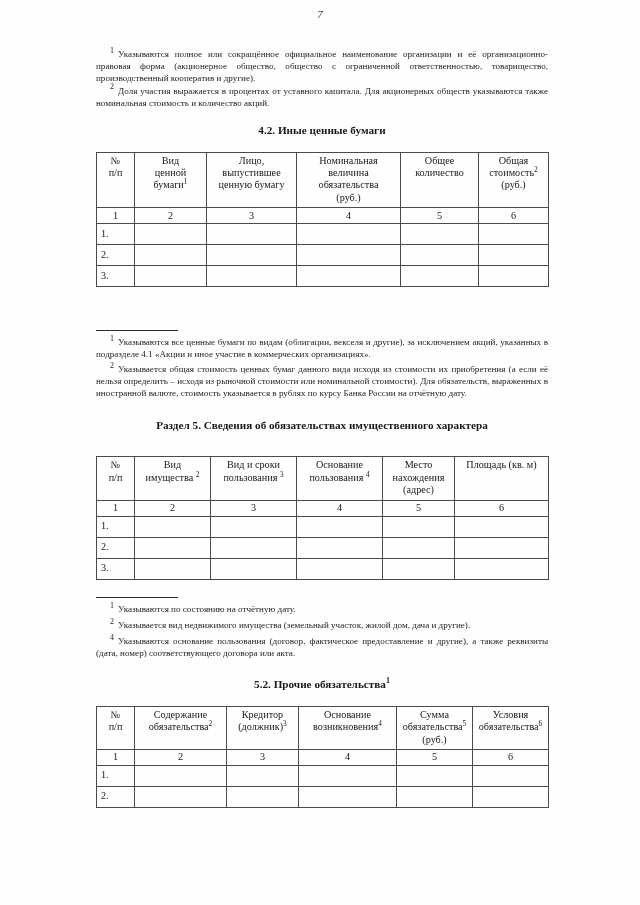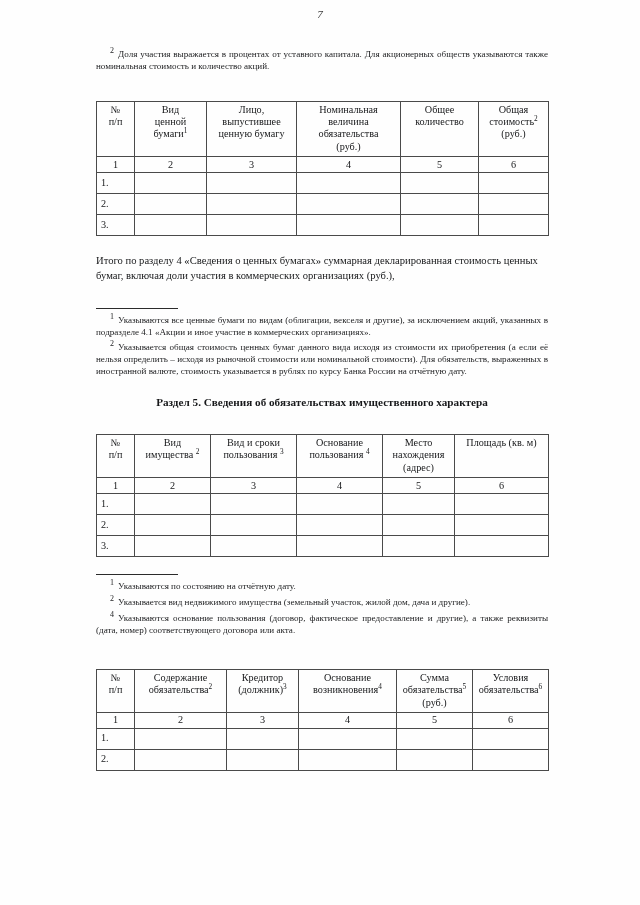--- a/index.html
+++ b/index.html
@@ -131,26 +131,30 @@
 <div class="page">
 
   <div class="page-number">7</div>
 
   <div class="content">
 
     <div style="height:48px"></div>
 
     <div class="fn-block">
       <p>
+        <span class="fn-marker">1</span><span>Указываются полное или сокращённое официальное наименование организации и её организационно-правовая форма (акционерное общество, общество с ограниченной ответственностью, товарищество, производственный кооператив и другие).</span>
+      </p>
+      <p>
         <span class="fn-marker">2</span><span>Доля участия выражается в процентах от уставного капитала. Для акционерных обществ указываются также номинальная стоимость и количество акций.</span>
       </p>
     </div>
 
     <div class="spacer-14"></div>
 
+    <h3 class="subsection-title">4.2. Иные ценные бумаги</h3>
 
     <div class="spacer-14"></div>
 
     <table class="form-table">
       <colgroup>
         <col style="width:38px">
         <col style="width:72px">
         <col style="width:90px">
         <col style="width:104px">
         <col style="width:78px">
@@ -220,21 +224,20 @@
           <td></td>
           <td></td>
           <td></td>
           <td></td>
         </tr>
       </tbody>
     </table>
 
     <div class="spacer-18"></div>
 
-    <p class="body-par">Итого по разделу 4 «Сведения о ценных бумагах» суммарная декларированная стоимость ценных бумаг, включая доли участия в коммерческих организациях (руб.),</p>
 
     <div class="spacer-18"></div>
 
     <div class="fn-rule"></div>
 
     <div class="fn-block">
       <p>
         <span class="fn-marker">1</span><span>Указываются все ценные бумаги по видам (облигации, векселя и другие), за исключением акций, указанных в подразделе 4.1 «Акции и иное участие в коммерческих организациях».</span>
       </p>
       <p style="margin-top:3px">
@@ -335,20 +338,23 @@
       <p style="margin-bottom:4px">
         <span class="fn-marker">2</span><span>Указывается вид недвижимого имущества (земельный участок, жилой дом, дача и другие).</span>
       </p>
       <p>
         <span class="fn-marker">4</span><span>Указываются основание пользования (договор, фактическое предоставление и другие), а также реквизиты (дата, номер) соответствующего договора или акта.</span>
       </p>
     </div>
 
     <div class="spacer-18"></div>
 
+    <h3 class="subsection-title">
+      <span>5.2. Прочие обязательства</span><sup>1</sup>
+    </h3>
 
     <div class="spacer-14"></div>
 
     <table class="form-table">
       <colgroup>
         <col style="width:38px">
         <col style="width:92px">
         <col style="width:72px">
         <col style="width:98px">
         <col style="width:76px">

